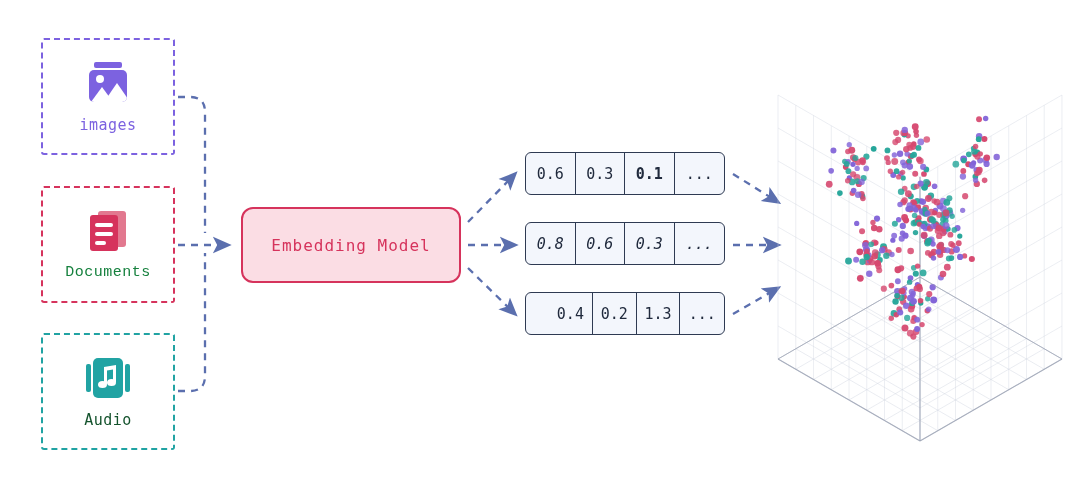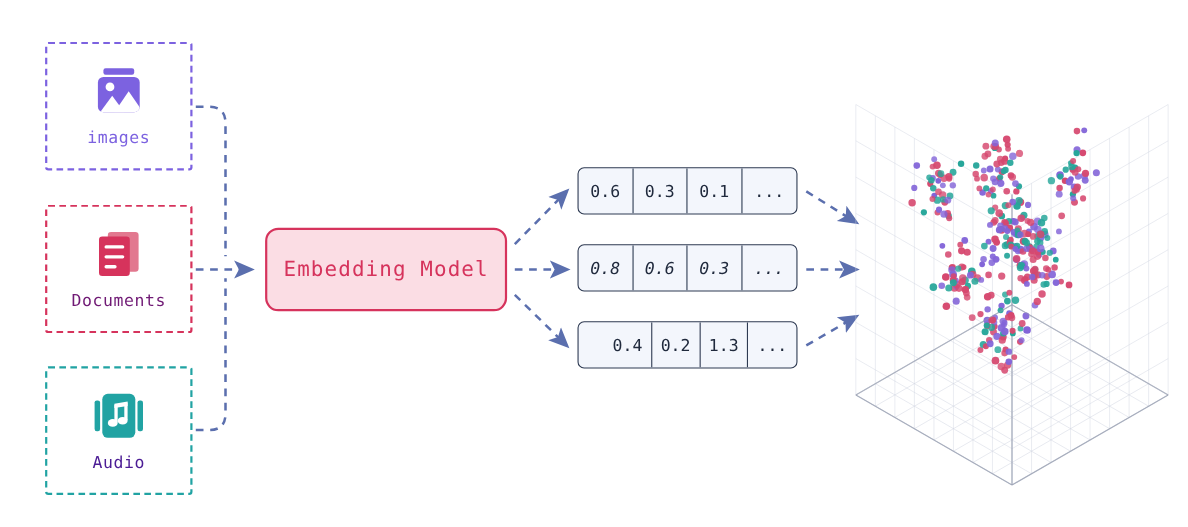--- a/index.html
+++ b/index.html
@@ -159,21 +159,21 @@
   
   #embed-box {
     position: absolute;
     box-sizing: border-box;
     display: flex;
     align-items: center;
     justify-content: center;
     border-radius: 12px;
   }
   #embed-label {
-    font-size: 19px;
+    font-size: 16px;
     letter-spacing: 1px;
     white-space: nowrap;
   }
 
   
   .vec-row {
     position: absolute;
     display: flex;
     box-sizing: border-box;
     border: 1.6px solid #2e3a52;
@@ -238,46 +238,46 @@
   </div>
 
   <div class="src-box" id="src-documents" style="left: 41px; top: 186px; width: 134px; height: 117px; border-color: rgb(214, 51, 92);">
     <div class="src-icon ico-docs">
       <div class="sheet-back"></div>
       <div class="sheet-front"></div>
       <div class="ln ln1"></div>
       <div class="ln ln2"></div>
       <div class="ln ln3"></div>
     </div>
-    <div class="src-label" style="color: #701a75;">Documents</div>
+    <div class="src-label" style="color: #15803d; font-family: Liberation Mono, monospace;">Documents</div>
   </div>
 
   <div class="src-box" id="src-audio" style="left: 41px; top: 333px; width: 134px; height: 117px; border-color: rgb(33, 163, 163);">
     <div class="src-icon ico-audio">
       <div class="side side-l"></div>
       <div class="side side-r"></div>
       <div class="card"></div>
       <div class="note-stem1"></div>
       <div class="note-stem2"></div>
       <div class="note-beam"></div>
       <div class="note-head1"></div>
       <div class="note-head2"></div>
     </div>
-    <div class="src-label" style="color: #4c1d95;">Audio</div>
+    <div class="src-label" style="color: #14532d;">Audio</div>
   </div>
 
   <div id="embed-box" style="left: 241px; top: 207px; width: 220px; height: 76px; background: rgb(251, 221, 228); border: 2px solid rgb(214, 51, 92);">
     <div id="embed-label" style="color: rgb(214, 51, 92);">Embedding Model</div>
   </div>
 
   <div id="vector-rows">
       <div class="vec-row" style="left: 525px; top: 152px; width: 200px; height: 43px; justify-content: flex-end;">
         <div class="vec-cell" style="width: 50px;">0.6</div>
         <div class="vec-cell" style="width: 50px;">0.3</div>
-        <div class="vec-cell" style="width: 50px;">0.1</div>
+        <div class="vec-cell" style="width: 50px; font-weight: bold;">0.1</div>
         <div class="vec-cell" style="width: 50px;">...</div>
       </div>
       <div class="vec-row" style="left: 525px; top: 222px; width: 200px; height: 43px; font-style: italic;">
         <div class="vec-cell" style="width: 50px;">0.8</div>
         <div class="vec-cell" style="width: 50px;">0.6</div>
         <div class="vec-cell" style="width: 50px;">0.3</div>
         <div class="vec-cell" style="width: 50px;">...</div>
       </div>
       <div class="vec-row" style="left: 525px; top: 292px; width: 200px; height: 43px; padding-left: 23px;">
         <div class="vec-cell" style="width: 50px;">0.4</div>

